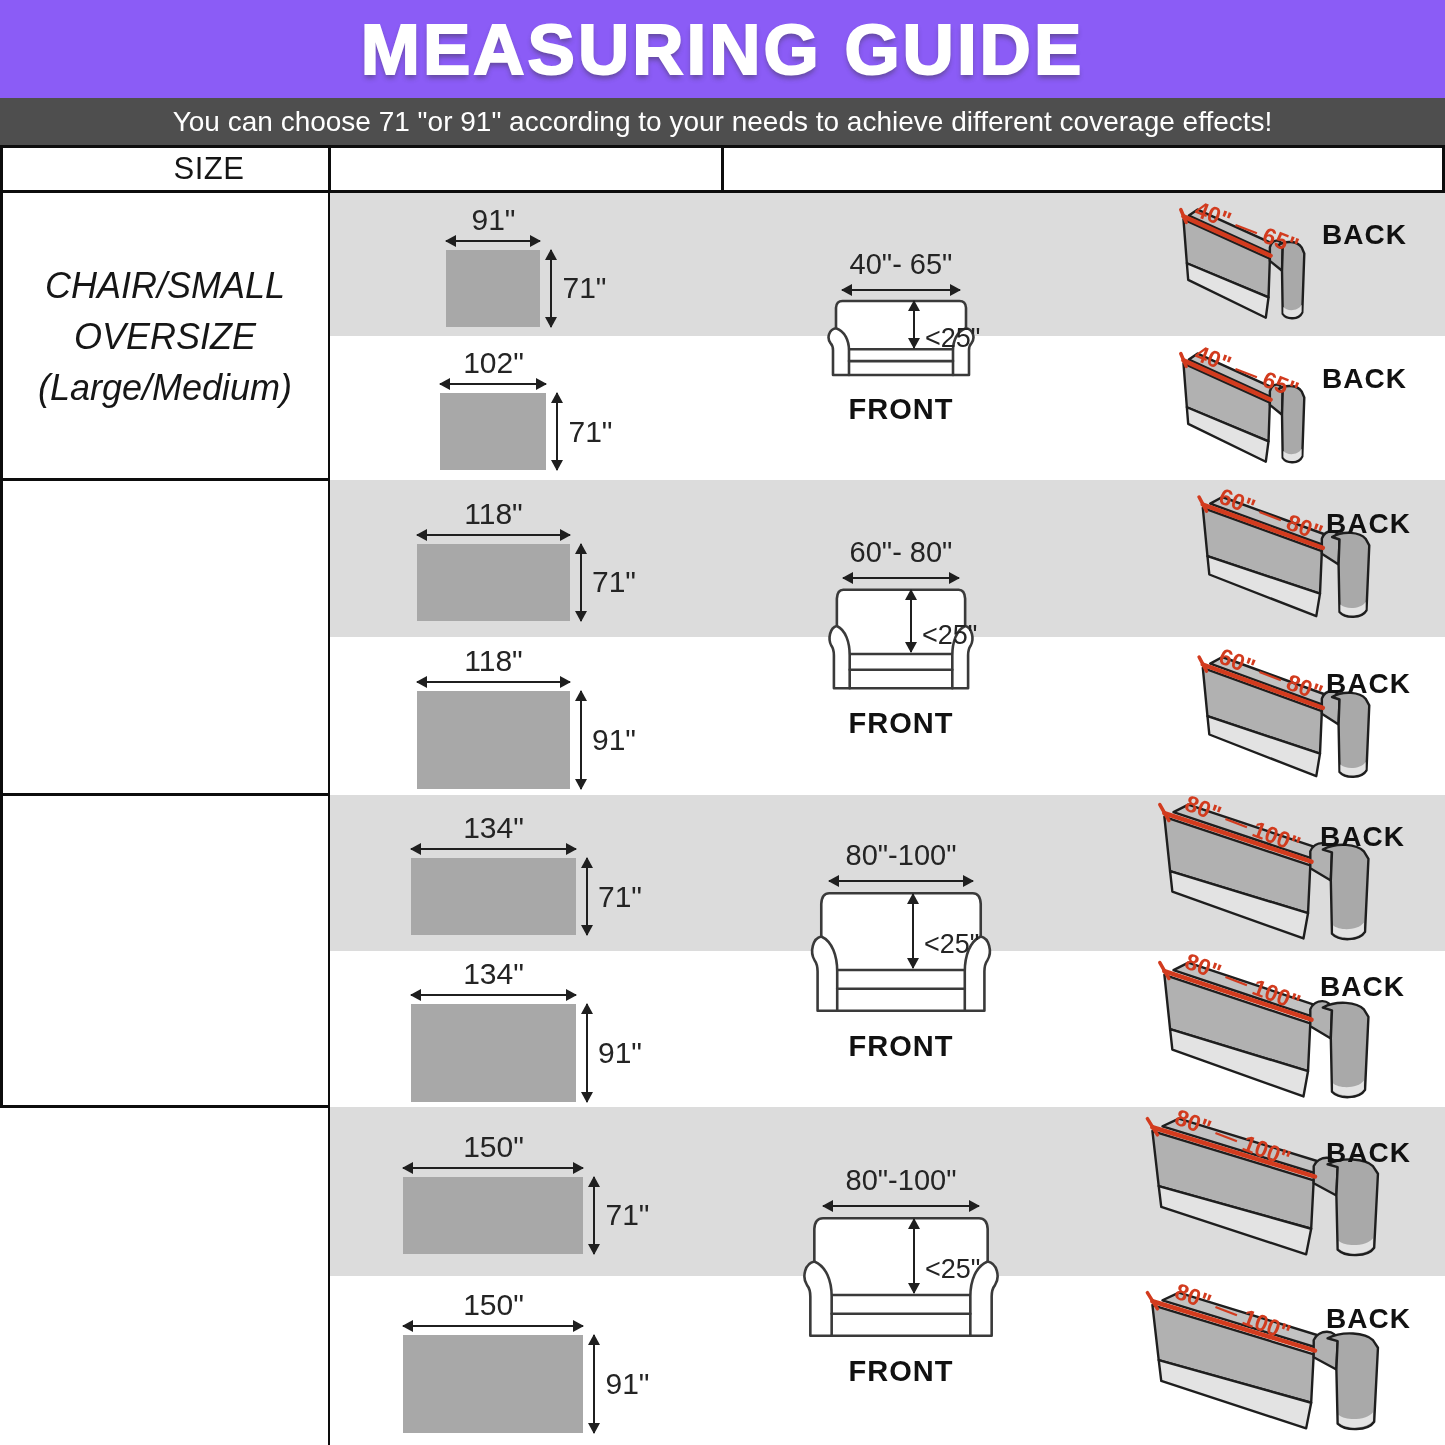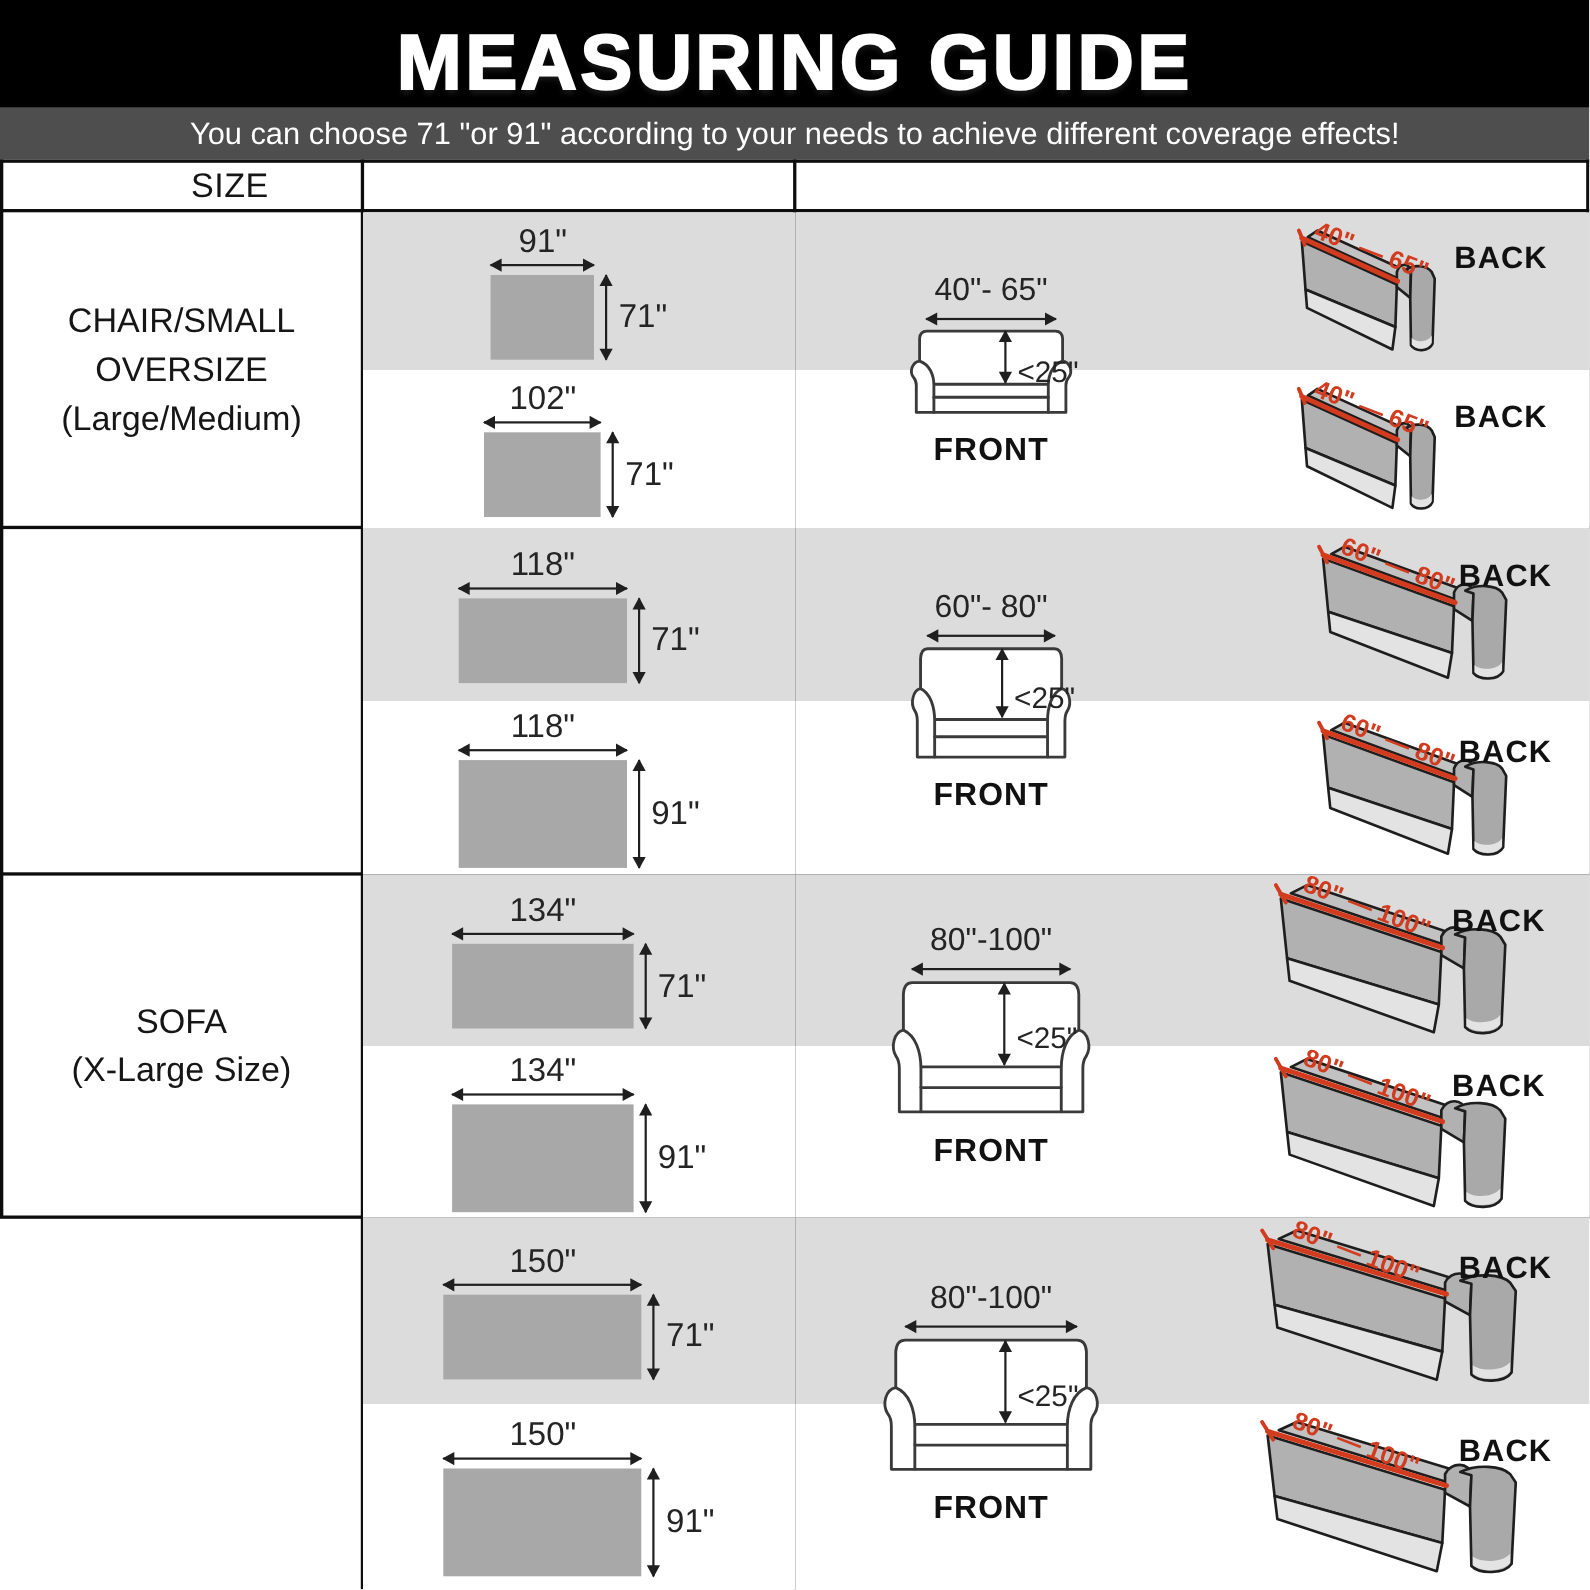--- a/index.html
+++ b/index.html
@@ -1,36 +1,36 @@
 <!DOCTYPE html>
 <html><head>
 <meta charset="utf-8">
 <style>
   html,body{margin:0;padding:0;background:#ffffff;}
   .page{position:relative;width:1445px;height:1445px;background:#ffffff;overflow:hidden;
         font-family:"Liberation Sans",sans-serif;color:#1b1b1b;}
   
-  .titlebar{position:absolute;top:0;left:0;width:1445px;height:98px;background:#000000;
-            display:flex;align-items:flex-end;justify-content:center;}
+  .titlebar{position:absolute;top:0;left:0;width:1445px;height:98px;background:#8b5cf6;
+            display:flex;align-items:center;justify-content:center;}
   .title{font-size:71px;font-weight:bold;color:#ffffff;letter-spacing:3px;
          -webkit-text-stroke:2px #ffffff;text-shadow:0 4px 5px rgba(50,50,50,.45);}
   .subbar{position:absolute;top:98px;left:0;width:1445px;height:47px;background:#4e4e4e;
           display:flex;align-items:center;justify-content:center;}
   .subtitle{font-size:28px;color:#ffffff;}
   
   .hline,.vline{position:absolute;background:#0d0d0d;}
   .hline{left:0;width:1445px;height:3px;}
   .vline{width:3px;}
   .hdrcell{position:absolute;top:148px;height:42px;display:flex;align-items:center;
            justify-content:center;font-size:31px;letter-spacing:.5px;color:#151515;}
   
   .row{position:absolute;left:0;width:1445px;}
   .cell{position:absolute;top:0;height:100%;}
   .c-size{left:0;width:330px;display:flex;align-items:center;justify-content:center;
-          text-align:center;font-size:31px;line-height:1.42;color:#161616;}
+          text-align:center;font-style:italic;font-size:36px;line-height:1.42;color:#161616;}
   .c-cover{left:330px;width:393px;}
   .c-fx{left:723px;width:722px;}
   .shaded{background:linear-gradient(to bottom,#dcdcdc 0%,#dcdcdc 50%,#ffffff 50%,#ffffff 100%);}
   .chalf{position:absolute;left:0;width:100%;height:50%;display:flex;
          align-items:center;justify-content:center;}
   .chalf.b{top:50%;}
   
   .cover{display:flex;align-items:flex-end;}
   .cv-col{display:flex;flex-direction:column;align-items:center;}
   .cv-wlabel{font-size:30px;margin-bottom:3px;color:#242424;}
@@ -234,26 +234,20 @@
         <svg viewBox="0 0 200 156" preserveAspectRatio="none">
             <use href="#sofaBack"></use>
           </svg>
         <div class="back-range">60" — 80"</div>
       </div>
       <div class="back-label" style="right:34px;top:188px;">BACK</div>
     </div>
   </div>
 
   <div class="row" style="top:795px;height:312px;">
-    <div class="cell c-size">
-      <div>
-        <span>SOFA</span><br>
-        <span>(X-Large Size)</span>
-      </div>
-    </div>
     <div class="cell c-cover shaded">
       <div class="chalf">
         <div class="cover">
           <div class="cv-col">
             <div class="cv-wlabel">134"</div>
             <div class="arrow-h" style="width:165px;"></div>
             <div class="cv-rect" style="width:165px;height:77px;"></div>
           </div>
           <div class="vwrap" style="height:77px;">
             <div class="arrow-v" style="height:77px;"></div>

